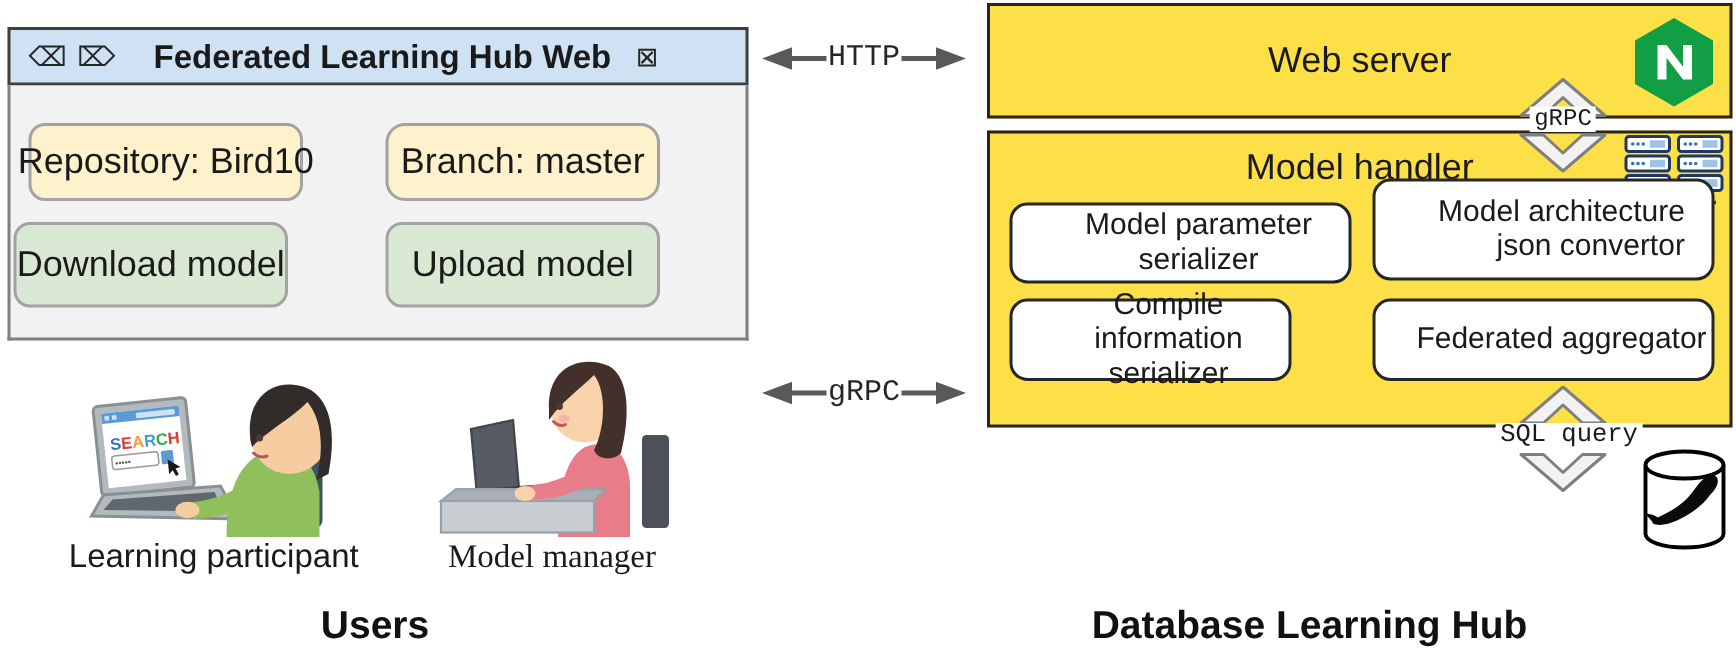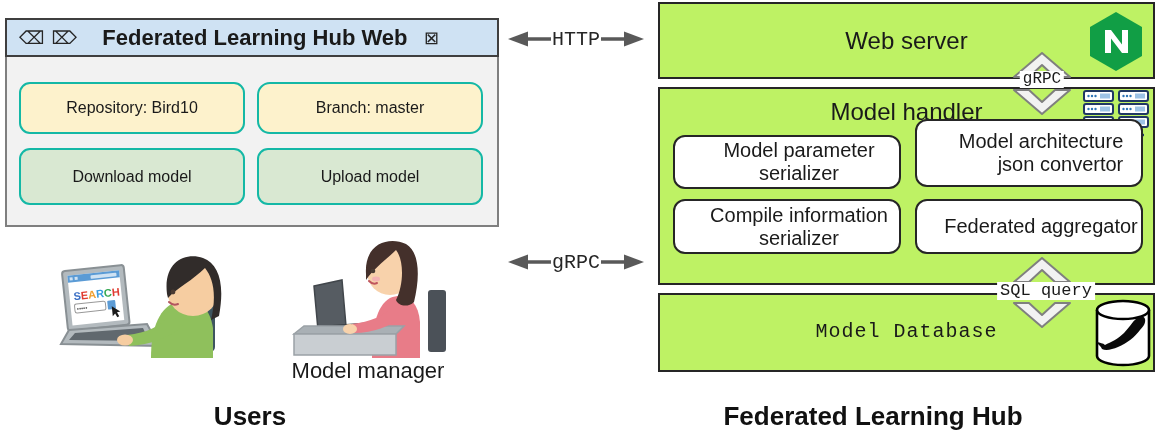--- a/index.html
+++ b/index.html
@@ -10,73 +10,73 @@
 
   
   #bw{left:5px;top:18px;width:494px;height:209px;}
   .bw-titlebar{position:absolute;left:0;top:0;width:100%;height:39px;background:#cfe2f3;
      border:2px solid #3f3f3f;box-sizing:border-box;display:flex;align-items:center;padding:0 8px;}
   .bw-nav{font-size:18px;color:#262626;letter-spacing:3px;margin-left:4px;white-space:nowrap;}
   .bw-title{font-weight:bold;font-size:22px;margin:0 auto;white-space:nowrap;padding-left:6px;}
   .bw-close{font-size:18px;color:#262626;margin-right:50px;}
   .bw-body{position:absolute;left:0;top:39px;width:100%;height:170px;background:#f2f2f2;
      border:2px solid #7f7f7f;border-top:none;box-sizing:border-box;}
-  .bw-btn{position:absolute;width:226px;border:2px solid #14b8a6;border-radius:11px;
-     display:flex;align-items:center;justify-content:center;font-size:16px;box-sizing:border-box;
+  .bw-btn{position:absolute;width:183px;border:2px solid #a3a3a3;border-radius:11px;
+     display:flex;align-items:center;justify-content:center;font-size:24px;box-sizing:border-box;
      white-space:nowrap;cursor:default;}
   .yellow{background:#fdf2cc;}
   .green{background:#d9e8d2;}
   #btn-repo{left:12px;top:25px;height:52px;}
   #btn-branch{left:250px;top:25px;height:52px;border-radius:13px;}
-  #btn-download{left:12px;top:91px;height:57px;}
+  #btn-download{left:2px;top:91px;height:57px;}
   #btn-upload{left:250px;top:91px;height:57px;}
 
   
   .harrow{width:136px;height:30px;}
   #arrow-http{left:508px;top:24px;text-align:right;}
   #arrow-grpc-h{left:508px;top:247px;}
   .harrow svg{position:absolute;left:0;top:0;}
   .harrow .lbl{position:absolute;left:50%;top:50%;transform:translate(-50%,-50%);
      background:#fff;font-size:20px;padding:0 1px;white-space:nowrap;color:#262626;}
 
   
-  .rbox{left:658px;width:497px;background:#bef264;border:2.5px solid #262626;box-sizing:border-box;}
+  .rbox{left:658px;width:497px;background:#fde047;border:2.5px solid #262626;box-sizing:border-box;}
   #box-web{top:2px;height:77px;}
   #box-handler{top:87px;height:198px;}
   #box-db{top:293px;height:79px;}
   .rbox-title{position:absolute;left:0;right:0;text-align:center;font-size:24px;color:#1a1a1a;}
   #web-title{top:23px;}
   #handler-title{top:9px;}
   #db-title{top:25px;font-size:20px;letter-spacing:1px;}
   .module{position:absolute;border:2px solid #262626;border-radius:12px;background:#fff;
      display:flex;align-items:center;justify-content:center;text-align:center;
      font-size:20px;line-height:1.15;white-space:pre-line;box-sizing:border-box;padding-left:24px;}
   #m1{left:13px;top:46px;width:228px;height:54px;}
   #m2{left:255px;top:30px;width:228px;height:68px;text-align:right;}
-  #m3{left:13px;top:110px;width:228px;height:55px;}
+  #m3{left:13px;top:110px;width:188px;height:55px;}
   #m4{left:255px;top:110px;width:228px;height:55px;}
   #rack-icon{right:3px;top:0px;}
   #nginx-logo{left:1088px;top:11px;}
   #mariadb-logo{left:1094px;top:299px;}
 
   
   .vhead{width:60px;height:26px;z-index:5;}
   #grpc-up{left:1012px;top:52px;}
   #grpc-down{left:1012px;top:89px;}
   #sql-up{left:1012px;top:257px;}
   #sql-down{left:1012px;top:302px;}
   .vlabel{z-index:6;background:#fff;padding:0 3px;line-height:1.05;color:#1a1a1a;
      transform:translateX(-50%);white-space:nowrap;}
   #grpc-v-lbl{left:1042px;top:71px;font-size:16px;}
   #sql-lbl{left:1046px;top:282px;font-size:17px;}
 
   
   .person-label{top:358px;text-align:center;font-size:22px;}
   #participant-label{left:40px;width:205px;}
-  #manager-label{left:268px;width:200px;}
+  #manager-label{left:268px;width:200px;font-family:Liberation Serif, serif;}
   .caption{top:401px;text-align:center;font-size:26px;font-weight:bold;color:#111;}
   #users-caption{left:150px;width:200px;}
   #hub-caption{left:722px;width:302px;}
 
   #participant-svg{left:55px;top:240px;}
   #manager-svg{left:288px;top:234px;}
 </style>
 </head>
 <body>
 
@@ -172,23 +172,20 @@
     </svg>
     <div class="module" id="m1">Model parameter
 serializer</div>
     <div class="module" id="m2">Model architecture
 json convertor</div>
     <div class="module" id="m3">Compile information
 serializer</div>
     <div class="module" id="m4">Federated aggregator</div>
   </div>
 
-  <div class="abs rbox" id="box-db">
-    <div class="rbox-title mono" id="db-title">Model Database</div>
-  </div>
 
   <svg class="abs" id="mariadb-logo" width="58" height="68" viewBox="0 0 58 68">
     <path d="M3,11 V57 a26,9 0 0 0 52,0 V11" fill="#ffffff" stroke="#000" stroke-width="2.6"></path>
     <ellipse cx="29" cy="11" rx="26" ry="9" fill="#ffffff" stroke="#000" stroke-width="2.6"></ellipse>
     <path d="M8,50 C7,47 4,46 3,43 C6,44 9,44 11,46 C17,43 24,40 30,34 C35,29 38,23 43,19 C46,17 50,17 51,20 C52,24 49,28 46,31 C41,38 33,44 24,48 C18,50.5 12,52 8,50 Z" fill="#0a0a0a"></path>
     <path d="M44,22 l5,-1 -2,4 Z" fill="#0a0a0a"></path>
   </svg>
 
   <svg class="abs vhead" id="grpc-up" width="60" height="26" viewBox="0 0 60 26">
     <polygon points="30,1 58,25 43,25 30,13 17,25 2,25" fill="#f2f2f2" stroke="#7f7f7f" stroke-width="2" stroke-linejoin="round"></polygon>
@@ -241,17 +238,18 @@
     <ellipse cx="88" cy="45" rx="4" ry="2.4" fill="#f5aeb4" opacity="0.85"></ellipse>
     <path d="M81,47 q4,4 8,2" stroke="#c0565e" stroke-width="2" fill="none" stroke-linecap="round"></path>
     <polygon points="26,52 54,46 58,92 30,96" fill="#565c62" stroke="#41464b" stroke-width="1.5"></polygon>
     <polygon points="30,92 86,88 92,97 34,100" fill="#3c4146"></polygon>
     <polygon points="6,100 108,100 116,92 16,92" fill="#a9b0b5" stroke="#9aa1a6" stroke-width="1.5"></polygon>
     <rect x="6" y="100" width="102" height="21" fill="#c9ced2" stroke="#9aa1a6" stroke-width="1.5"></rect>
     <path d="M106,72 C96,82 82,88 64,90 L66,99 C86,99 102,92 112,84 Z" fill="#e87c88"></path>
     <ellipse cx="62" cy="95" rx="7" ry="5" fill="#f8d2ab"></ellipse>
   </svg>
 
+  <div class="abs person-label" id="participant-label">Learning participant</div>
   <div class="abs person-label" id="manager-label">Model manager</div>
   <div class="abs caption" id="users-caption">Users</div>
-  <div class="abs caption" id="hub-caption">Federated Learning Hub</div>
+  <div class="abs caption" id="hub-caption">Database Learning Hub</div>
 
 </div>
 
 </body></html>

